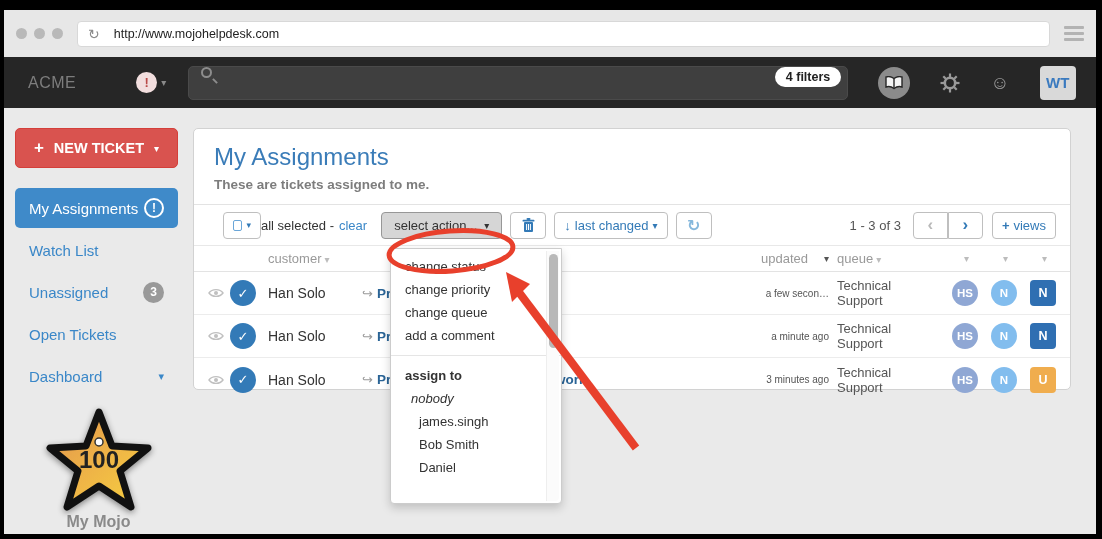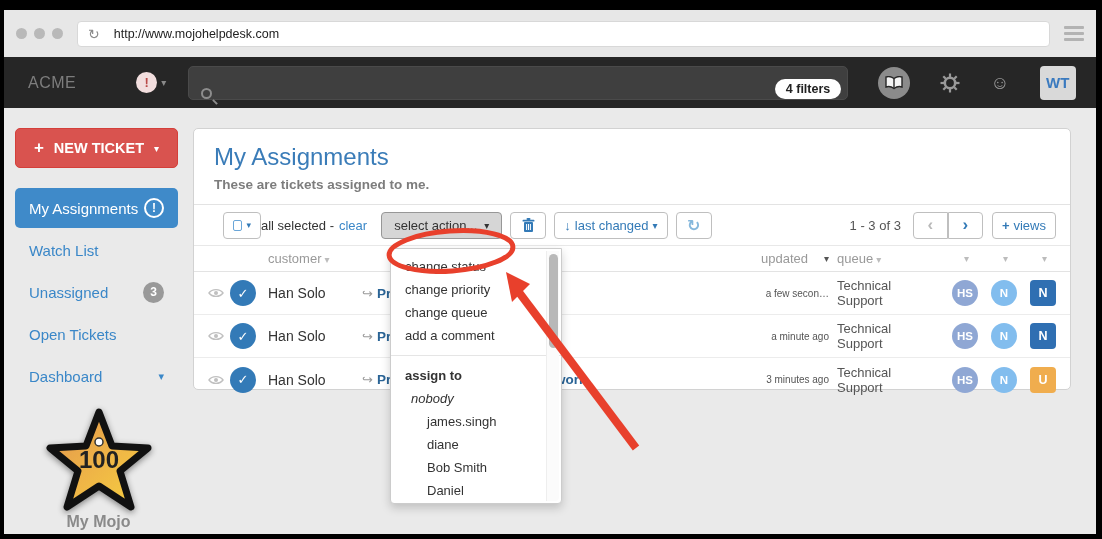--- a/index.html
+++ b/index.html
@@ -16,21 +16,21 @@
   .reload { color:#8a8a8a; font-size:14px; margin-right:14px; line-height:1; }
   .url { color:#222; font-size:12.5px; }
   .hamburger { display:flex; flex-direction:column; gap:3px; }
   .hamburger i { display:block; width:20px; height:3px; background:#b3b3b3; border-radius:1px; }
 
   
   .navbar { height:51px; background:#262626; display:flex; align-items:center; padding:0 16px; }
   .brand { color:#7d7d7d; font-size:16px; letter-spacing:.5px; margin-left:8px; }
   .alert-badge { width:21px; height:21px; border-radius:50%; background:#f2dede; color:#b94a48; font-weight:bold; font-size:13px; display:flex; align-items:center; justify-content:center; margin-left:60px; }
   .alert-caret { color:#8a8a8a; font-size:10px; margin-left:4px; }
-  .searchbox { flex:0 0 auto; width:660px; height:34px; background:#3f3f3f; border:1px solid #4a4a4a; border-radius:5px; display:flex; align-items:flex-end; padding:0 6px 0 12px; margin-left:22px; }
+  .searchbox { flex:0 0 auto; width:660px; height:34px; background:#3f3f3f; border:1px solid #4a4a4a; border-radius:5px; display:flex; align-items:flex-start; padding:0 6px 0 12px; margin-left:22px; }
   .mag { width:11px; height:11px; border:2px solid #8d8d8d; border-radius:50%; position:relative; margin-right:10px; flex:0 0 auto; }
   .mag::after { content:""; position:absolute; width:6px; height:2px; background:#8d8d8d; transform:rotate(45deg); left:9px; top:11px; }
   .filters-pill { margin-left:auto; background:#fff; color:#222; font-weight:bold; font-size:12.5px; border-radius:11px; padding:3px 11px; }
   .nav-icons { display:flex; align-items:center; gap:30px; margin-left:30px; }
   .book-circle { width:32px; height:32px; border-radius:50%; background:#8b8b8b; display:flex; align-items:center; justify-content:center; }
   .gear-svg, .book-svg { display:block; }
   .smiley { color:#9a9a9a; font-size:19px; line-height:1; }
   .avatar { width:36px; height:34px; background:#d9d9d9; border-radius:4px; color:#3a7abf; font-weight:bold; font-size:15px; display:flex; align-items:center; justify-content:center; }
 
   
@@ -108,21 +108,21 @@
   .b-sq-orange { background:#f0ad4e; }
 
   
   .menu { position:absolute; left:386px; top:238px; width:172px; height:256px; background:#fff; border:1px solid #ccc; border-radius:0 0 4px 4px; box-shadow:0 4px 10px rgba(0,0,0,.18); z-index:40; padding-top:6px; }
   .menu-scroll { position:absolute; top:2px; right:2px; width:13px; height:250px; background:#fbfbfb; border-left:1px solid #eee; border-radius:0 0 4px 0; }
   .menu-thumb { position:absolute; top:3px; left:2px; width:9px; height:94px; background:#b8b8b8; border-radius:5px; }
   .mi { height:23px; line-height:23px; padding:0 14px; color:#333; font-size:13px; white-space:nowrap; }
   .menu-divider { border-top:1px solid #e5e5e5; margin:8px 0; }
   .mi-header { font-weight:bold; }
   .mi-italic { font-style:italic; padding-left:20px; }
-  .mi-name { padding-left:36px; }
+  .mi-name { padding-left:28px; }
 
   
   .annot { position:absolute; left:0; top:0; width:100%; height:100%; pointer-events:none; z-index:60; }
 </style>
 </head>
 <body>
 
 <div class="frame">
 <div class="stage">
 
@@ -401,21 +401,20 @@
 
   <div class="menu">
     <div class="mi">change status</div>
     <div class="mi">change priority</div>
     <div class="mi">change queue</div>
     <div class="mi">add a comment</div>
     <div class="menu-divider"></div>
     <div class="mi mi-header">assign to</div>
     <div class="mi mi-italic">nobody</div>
     <div class="mi mi-name">james.singh</div>
-    <div class="mi mi-name">diane</div>
     <div class="mi mi-name">Bob Smith</div>
     <div class="mi mi-name">Daniel</div>
     <div class="menu-scroll">
       <div class="menu-thumb"></div>
     </div>
   </div>
 
   <svg class="annot" width="1092" height="524" viewBox="0 0 1092 524">
     <ellipse cx="447" cy="241" rx="62" ry="20" fill="none" stroke="#e8402c" stroke-width="5" transform="rotate(-4 447 241)"></ellipse>
     <g>

